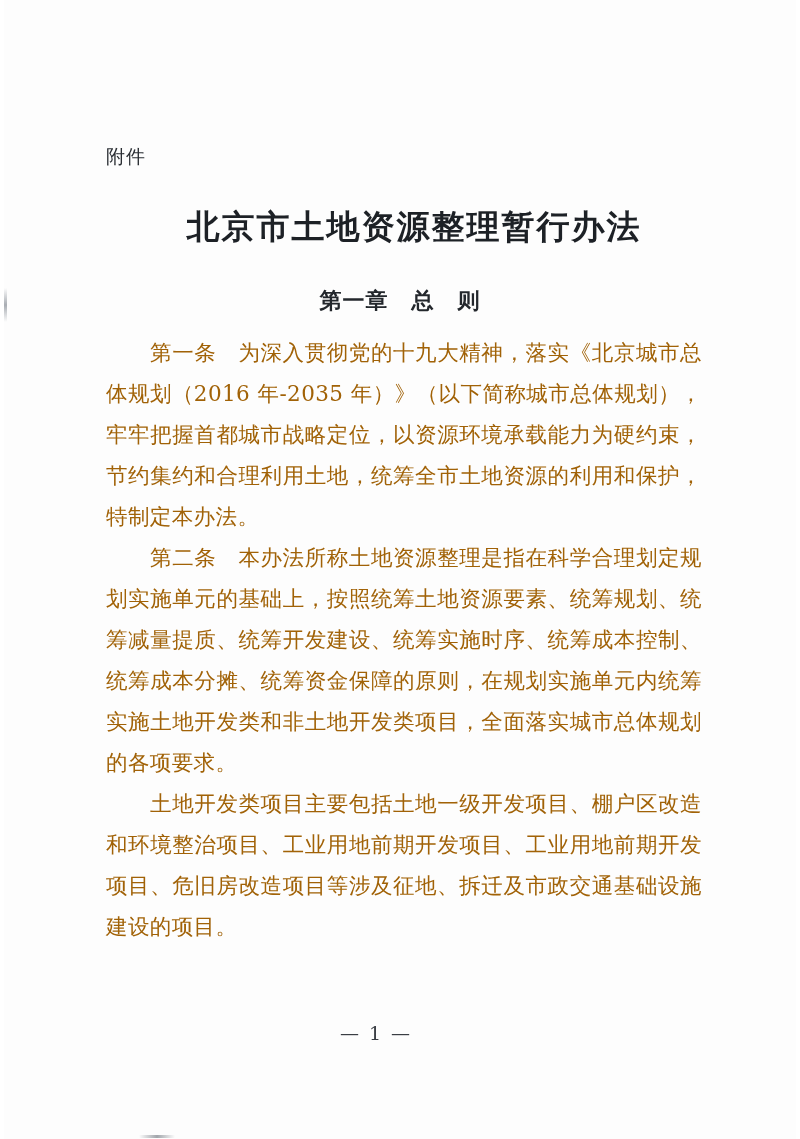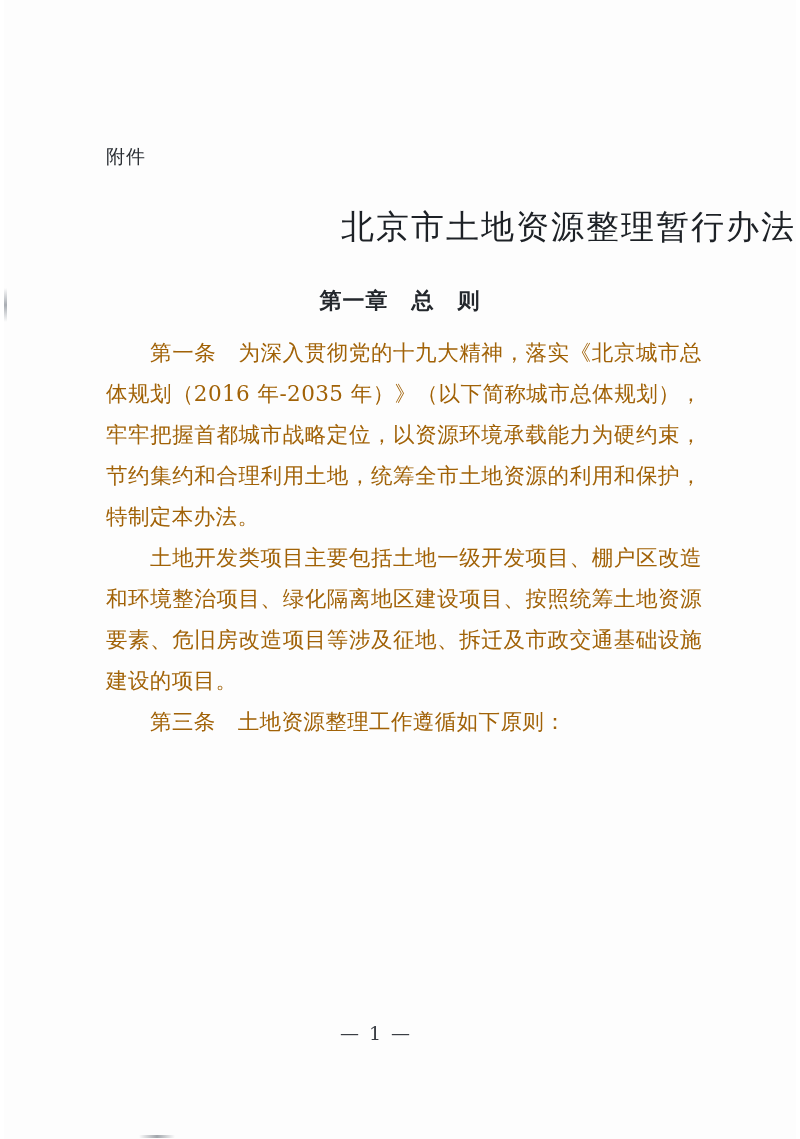--- a/index.html
+++ b/index.html
@@ -51,23 +51,23 @@
     color: #2a2e33;
     white-space: nowrap;
   }
 
   
   .doc-title {
     position: absolute;
     left: 0;
     right: 0;
     top: 205px;
-    text-align: right;
+    text-align: center;
     font-family: "DejaVu Serif", "Liberation Serif", serif;
-    font-weight: normal;
+    font-weight: bold;
     font-size: 33px;
     letter-spacing: 2px;
     color: #1d2126;
     padding-left: 28px;
   }
 
   
   .chapter-heading {
     position: absolute;
     left: 0;
@@ -133,23 +133,23 @@
   <div class="attach-label">附件</div>
 
   <div class="doc-title">北京市土地资源整理暂行办法</div>
 
   <div class="chapter-heading">第一章　总　则</div>
 
   <div class="body-block">
 
     <p class="para para-indent"><span class="lead">第一条</span><span>为深入贯彻党的十九大精神，落实《北京城市总体规划（2016 年-2035 年）》（以下简称城市总体规划），牢牢把握首都城市战略定位，以资源环境承载能力为硬约束，节约集约和合理利用土地，统筹全市土地资源的利用和保护，特制定本办法。</span></p>
 
+    <p class="para para-indent"><span class="lead">第二条</span><span>本办法所称土地资源整理是指在科学合理划定规划实施单元的基础上，按照统筹土地资源要素、统筹规划、统筹减量提质、统筹开发建设、统筹实施时序、统筹成本控制、统筹成本分摊、统筹资金保障的原则，在规划实施单元内统筹实施土地开发类和非土地开发类项目，全面落实城市总体规划的各项要求。</span></p>
 
-    <p class="para para-indent"><span>土地开发类项目主要包括土地一级开发项目、棚户区改造和环境整治项目、绿化隔离地区建设项目、按照统筹土地资源要素、危旧房改造项目等涉及征地、拆迁及市政交通基础设施建设的项目。</span></p>
+    <p class="para para-indent"><span>土地开发类项目主要包括土地一级开发项目、棚户区改造和环境整治项目、工业用地前期开发项目、工业用地前期开发项目、危旧房改造项目等涉及征地、拆迁及市政交通基础设施建设的项目。</span></p>
 
-    <p class="para para-indent"><span class="lead">第三条</span><span>土地资源整理工作遵循如下原则：</span></p>
 
 
   </div>
 
   <div class="page-number">— 1 —</div>
 
 </div>
 
 </body></html>

